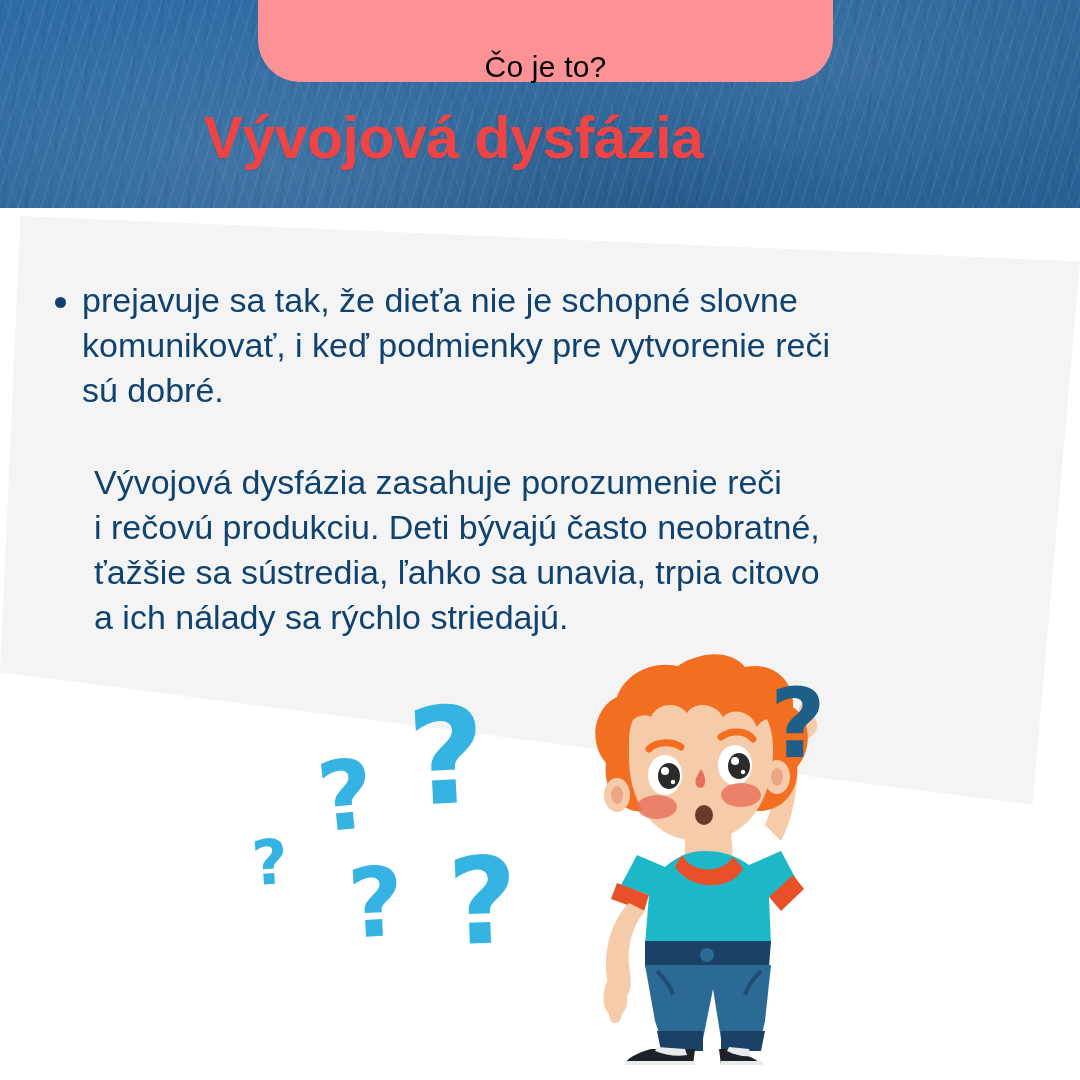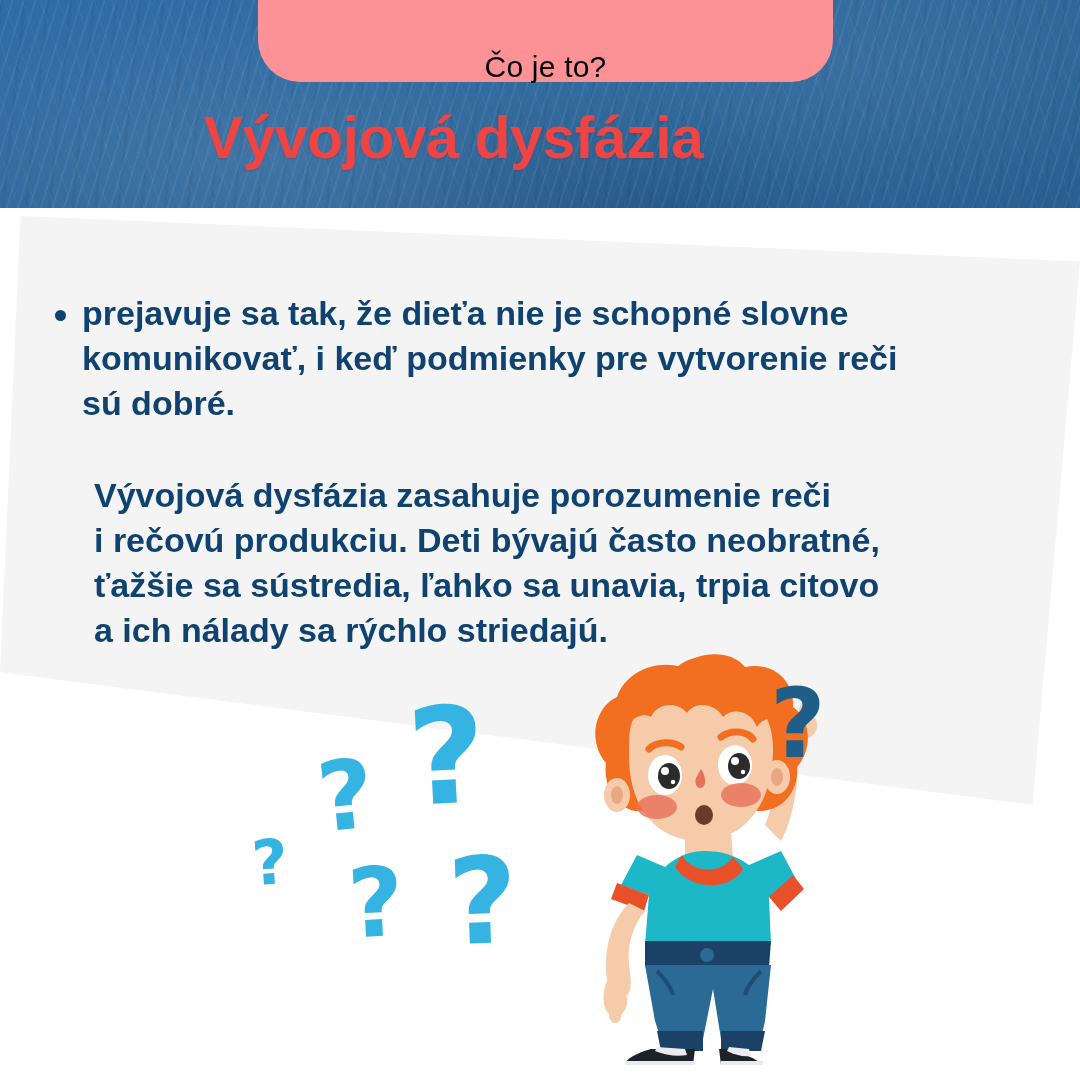--- a/index.html
+++ b/index.html
@@ -78,27 +78,27 @@
     position:absolute; left:0; top:200px;
     width:1080px; height:640px;
     background:#f4f4f4;
     z-index:2;
     
     clip-path: polygon(1.9% 2.5%, 100% 9.6%, 95.6% 94.5%, 0% 73.8%);
   }
 
   
   .copy {
-    position:absolute; left:55px; top:291px;
+    position:absolute; left:55px; top:278px;
     width:930px;
     z-index:4;
     color:#104270;
     font-size:34px;
     line-height:1.33;
-    font-weight:700;
+    font-weight:400;
   }
   .bullet-row { display:flex; align-items:flex-start; gap:16px; }
   .bullet-dot {
     flex:0 0 auto;
     width:11px; height:11px;
     border-radius:50%;
     background:#104270;
     margin-top:19px;
   }
   .bullet-text { flex:1 1 auto; white-space:pre-line; }

